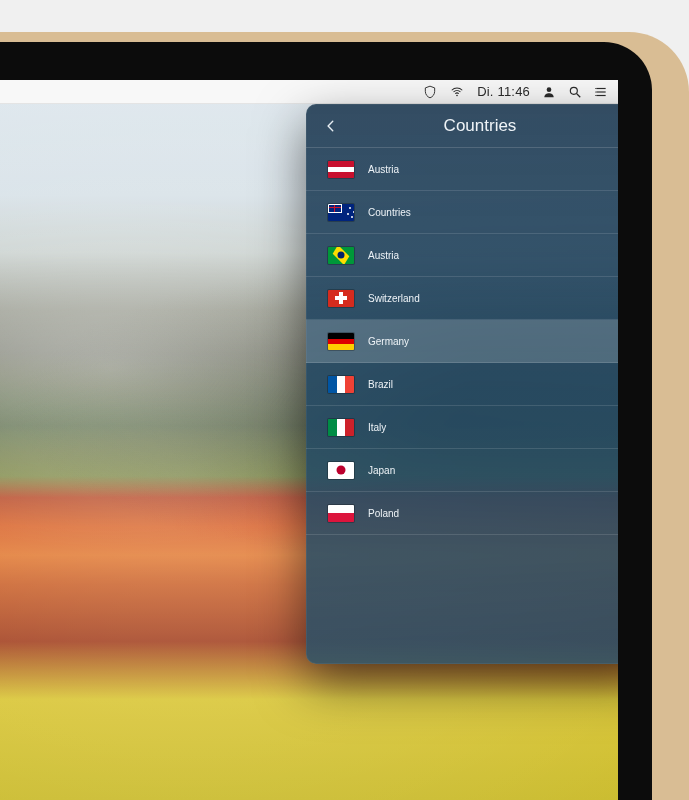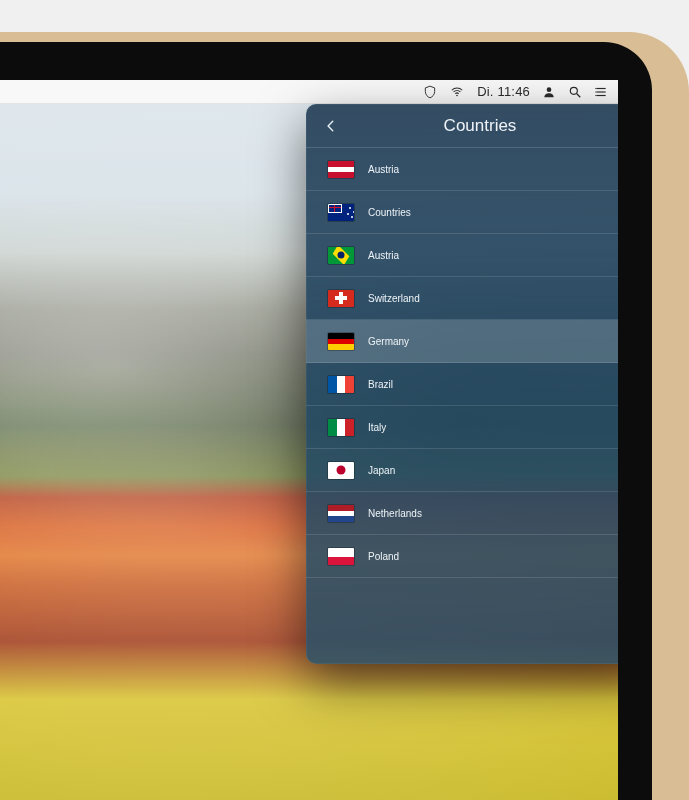--- a/index.html
+++ b/index.html
@@ -243,24 +243,20 @@
           </li>
           <li class="country-item">
             <span class="flag it"></span>
             <span>Italy</span>
           </li>
           <li class="country-item">
             <span class="flag jp"></span>
             <span>Japan</span>
           </li>
           <li class="country-item">
-            <span class="flag nl"></span>
-            <span>Netherlands</span>
-          </li>
-          <li class="country-item">
             <span class="flag pl"></span>
             <span>Poland</span>
           </li>
         </ul>
     </div>
 
   </div>
 </div>
 
 </body></html>

